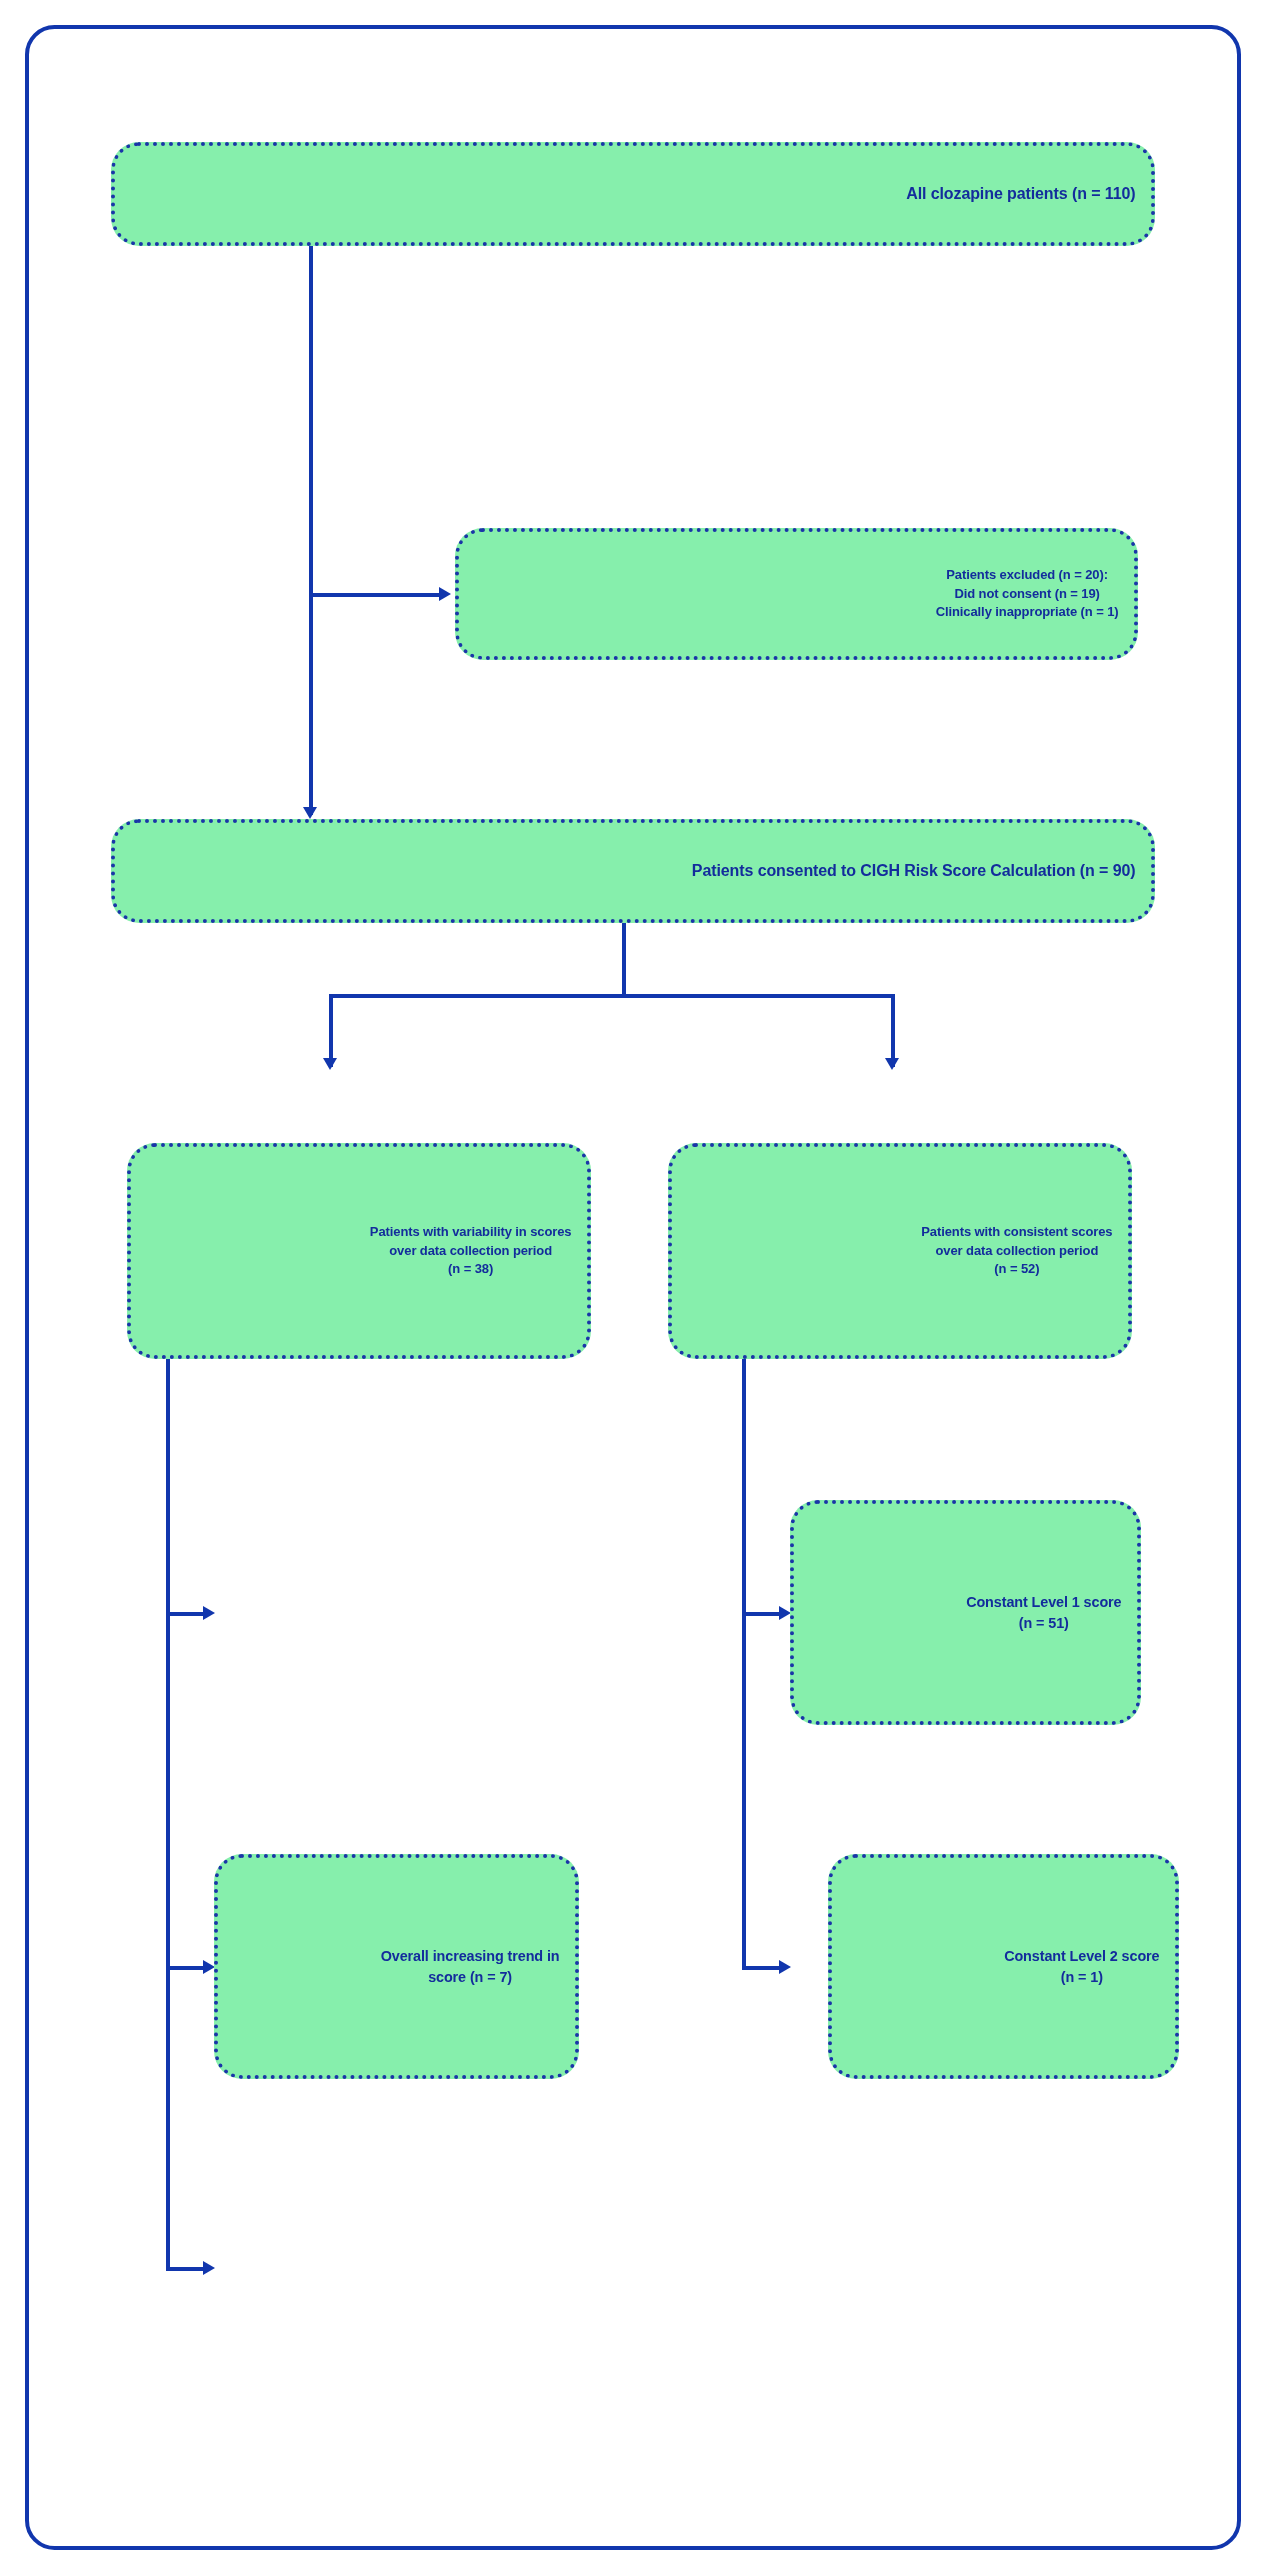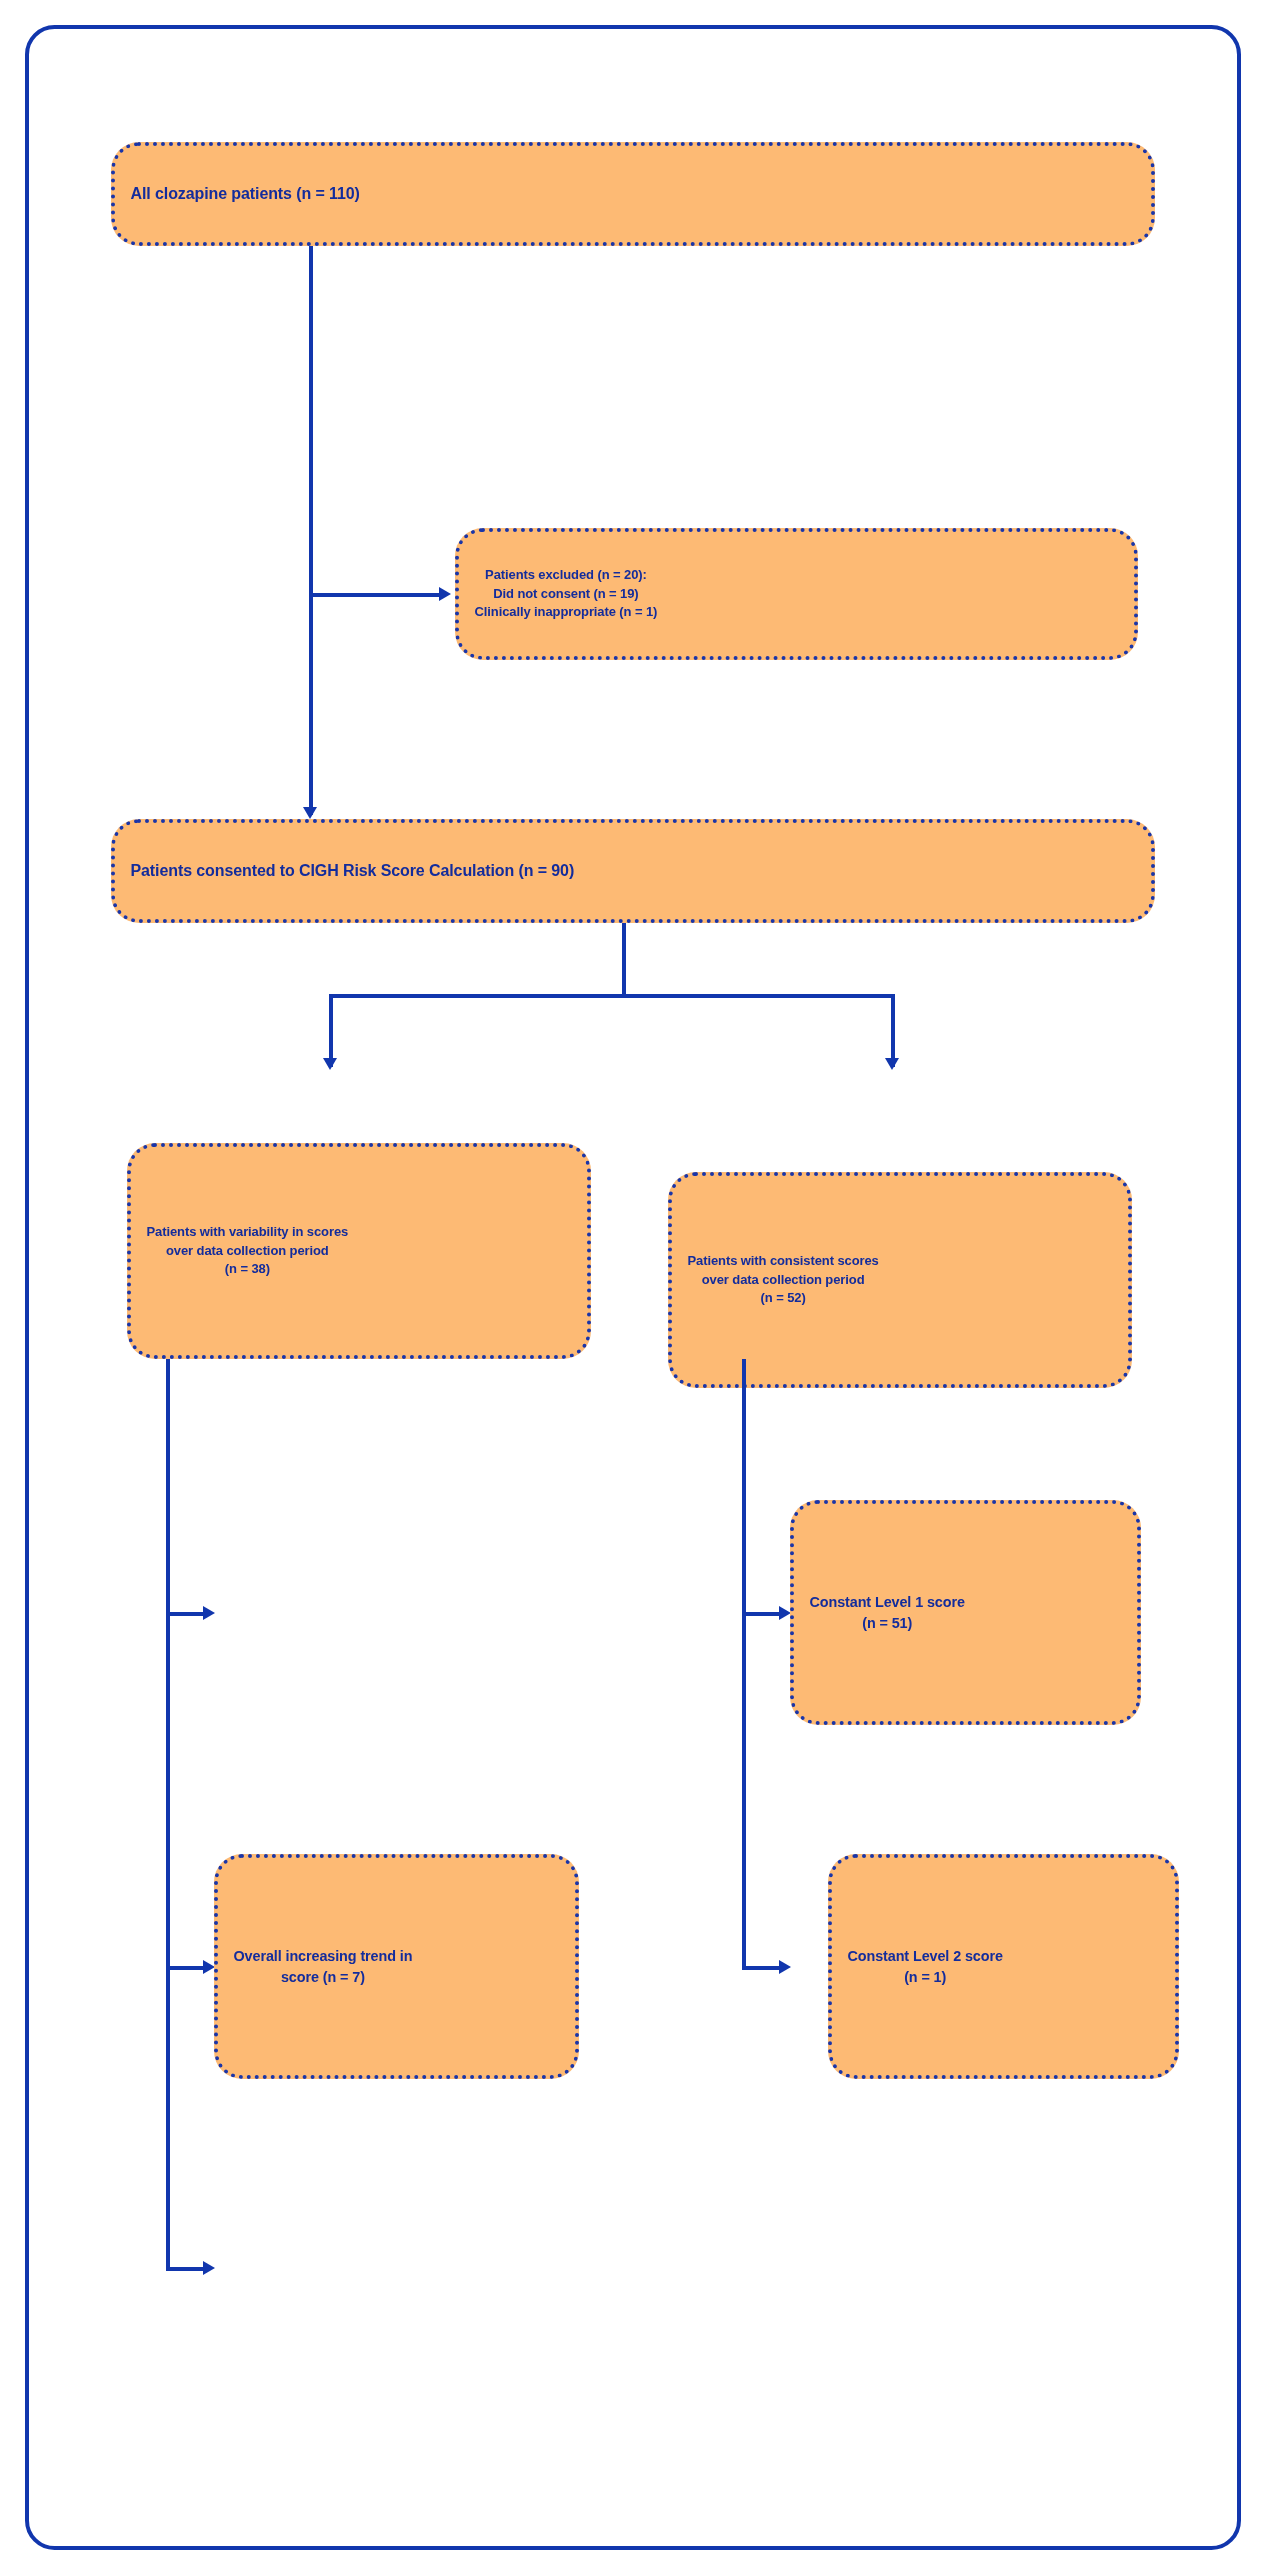--- a/index.html
+++ b/index.html
@@ -29,24 +29,24 @@
     border: 4.2px solid #1136ad;
     border-radius: 29.5px;
     background: transparent;
   }
 
   
   .flow-box {
     position: absolute;
     border: 4.2px dotted #1a35a8;
     border-radius: 28px;
-    background: #fdba74;
+    background: #86efac;
     display: flex;
     align-items: center;
-    justify-content: flex-start;
+    justify-content: flex-end;
     text-align: center;
     padding: 7px 15.5px;
   }
 
   .flow-box .box-text {
     color: #132c9c;
     font-weight: bold;
     line-height: 1.42;
     letter-spacing: -0.1px;
     white-space: pre-line;
@@ -113,21 +113,21 @@
   <div class="conn v-line" style="left:891px; top:994px; height:73px;"></div>
   <div class="arrow-down" style="left:323px; top:1058px;"></div>
   <div class="arrow-down" style="left:885px; top:1058px;"></div>
 
   <div class="flow-box" style="left:127px; top:1143px; width:464px; height:216px;">
     <span class="box-text fs-21">Patients with variability in scores
 over data collection period
 (n = 38)</span>
   </div>
 
-  <div class="flow-box" style="left:668px; top:1172px; width:464px; height:216px;">
+  <div class="flow-box" style="left:668px; top:1143px; width:464px; height:216px;">
     <span class="box-text fs-21">Patients with consistent scores
 over data collection period
 (n = 52)</span>
   </div>
 
   <div class="conn v-line" style="left:166px; top:1359px; height:909px;"></div>
 
   <div class="conn h-line" style="left:166px; top:1612px; width:42px;"></div>
   <div class="arrow-right" style="left:203px; top:1606px;"></div>
 

